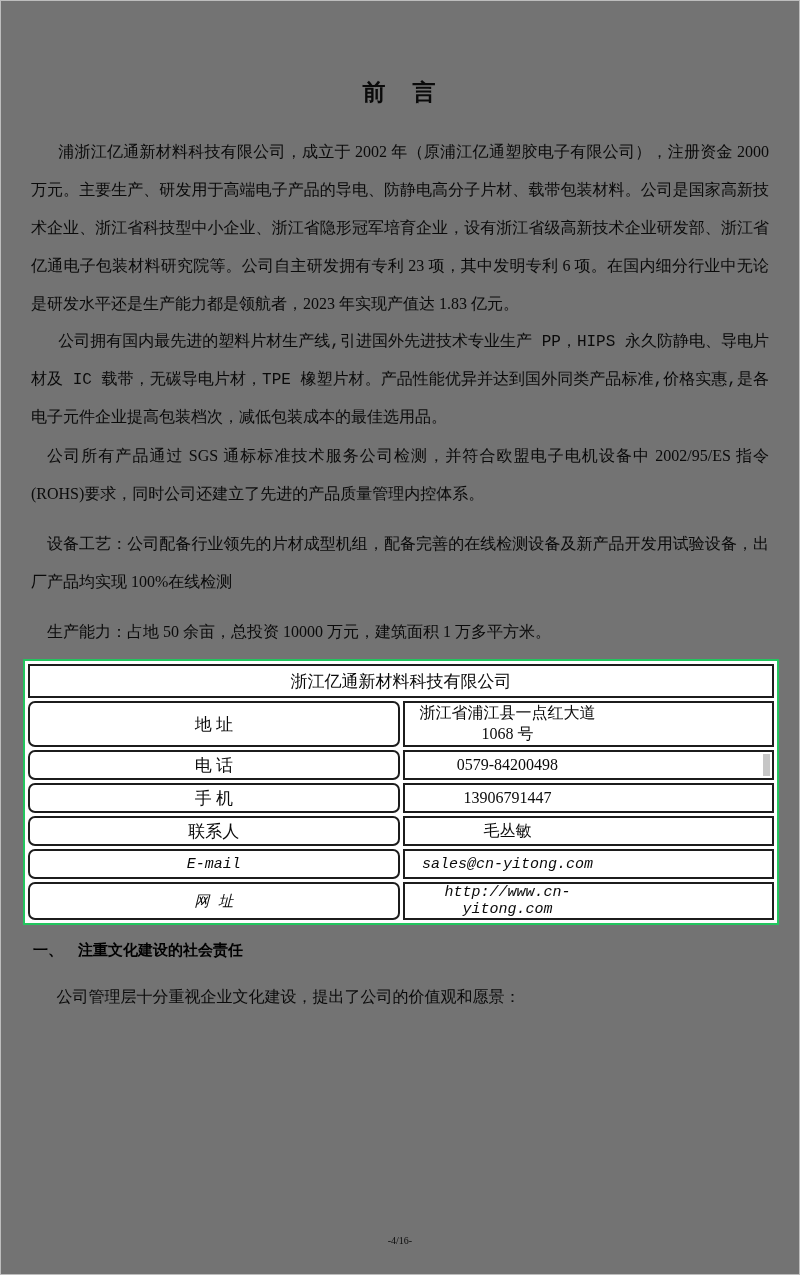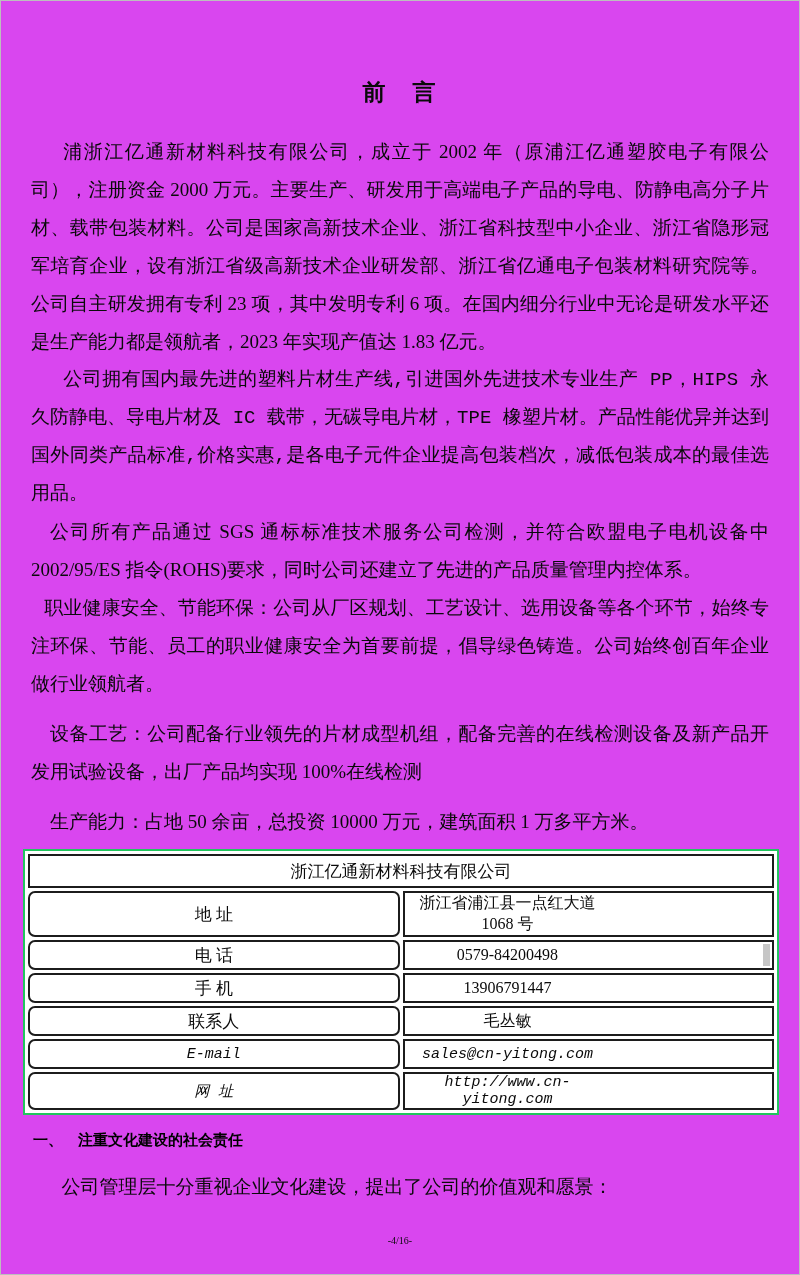--- a/index.html
+++ b/index.html
@@ -1,37 +1,37 @@
 <!DOCTYPE html>
 <html><head>
 <meta charset="utf-8">
 <style>
   html,body { margin:0; padding:0; background:#e9e9e9; }
   .page {
     position:relative;
     width:800px; height:1275px;
     margin:0 auto;
-    background:#d946ef;
+    background:#737373;
     border:1px solid #bdbdbd;
     box-sizing:border-box;
     padding:0 30px;
     overflow:hidden;
     font-family:"Liberation Serif","DejaVu Serif",serif;
     color:#0a0a0a;
   }
   .doc-title {
     padding-top:76px;
     text-align:center;
     font-size:23px;
     font-weight:bold;
     letter-spacing:2px;
   }
   .para {
     margin:0;
-    font-size:19px;
+    font-size:16px;
     line-height:38px;
     text-align:justify;
   }
   .p1 { margin-top:25px; text-indent:1.7em; }
   .p2 { text-indent:1.7em;font-family:Liberation Mono, monospace; }
   .p3 { margin-top:0;    text-indent:1em; }
   .p4 { margin-top:0;    text-indent:0.7em; }
   .p5 { margin-top:12px; text-indent:1em; }
   .p6 { margin-top:12px; text-indent:1em; }
 
@@ -98,21 +98,20 @@
 </head>
 <body>
 
 <div class="page">
 
   <div class="doc-title">前　言</div>
 
   <p class="para p1">浦浙江亿通新材料科技有限公司，成立于 2002 年（原浦江亿通塑胶电子有限公司），注册资金 2000 万元。主要生产、研发用于高端电子产品的导电、防静电高分子片材、载带包装材料。公司是国家高新技术企业、浙江省科技型中小企业、浙江省隐形冠军培育企业，设有浙江省级高新技术企业研发部、浙江省亿通电子包装材料研究院等。公司自主研发拥有专利 23 项，其中发明专利 6 项。在国内细分行业中无论是研发水平还是生产能力都是领航者，2023 年实现产值达 1.83 亿元。</p>
   <p class="para p2">公司拥有国内最先进的塑料片材生产线,引进国外先进技术专业生产 PP，HIPS 永久防静电、导电片材及 IC 载带，无碳导电片材，TPE 橡塑片材。产品性能优异并达到国外同类产品标准,价格实惠,是各电子元件企业提高包装档次，减低包装成本的最佳选用品。</p>
   <p class="para p3">公司所有产品通过 SGS 通标标准技术服务公司检测，并符合欧盟电子电机设备中 2002/95/ES 指令(ROHS)要求，同时公司还建立了先进的产品质量管理内控体系。</p>
-  <p class="para p4">职业健康安全、节能环保：公司从厂区规划、工艺设计、选用设备等各个环节，始终专注环保、节能、员工的职业健康安全为首要前提，倡导绿色铸造。公司始终创百年企业做行业领航者。</p>
   <p class="para p5">设备工艺：公司配备行业领先的片材成型机组，配备完善的在线检测设备及新产品开发用试验设备，出厂产品均实现 100%在线检测</p>
   <p class="para p6">生产能力：占地 50 余亩，总投资 10000 万元，建筑面积 1 万多平方米。</p>
 
   <table class="contact">
     <tbody>
       <tr>
         <td class="header-cell" colspan="2">浙江亿通新材料科技有限公司</td>
       </tr>
 
     <tr>

